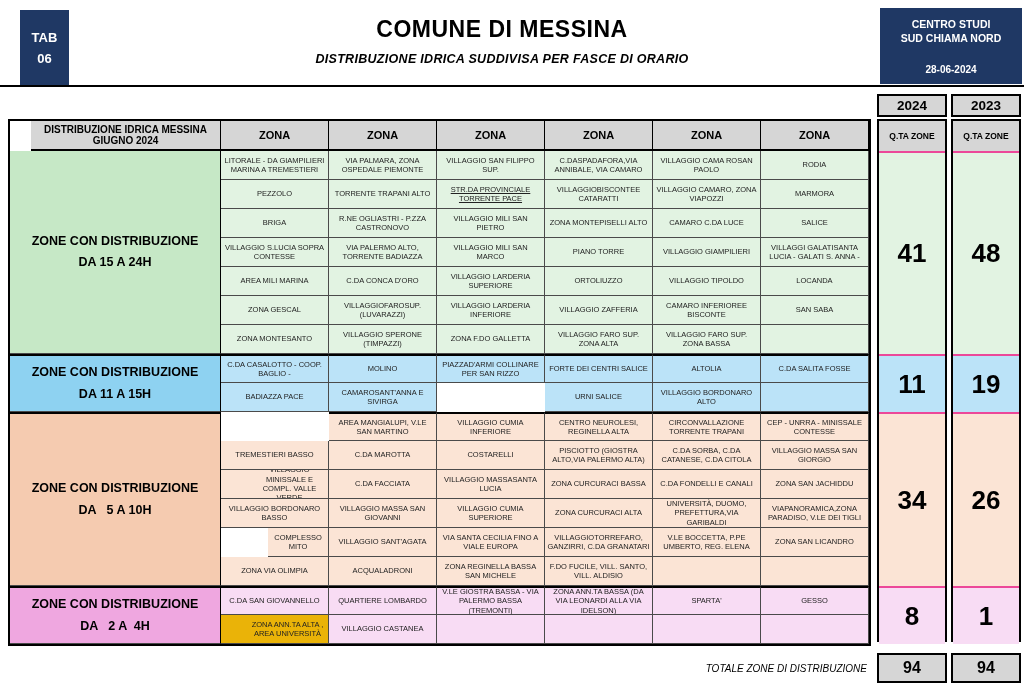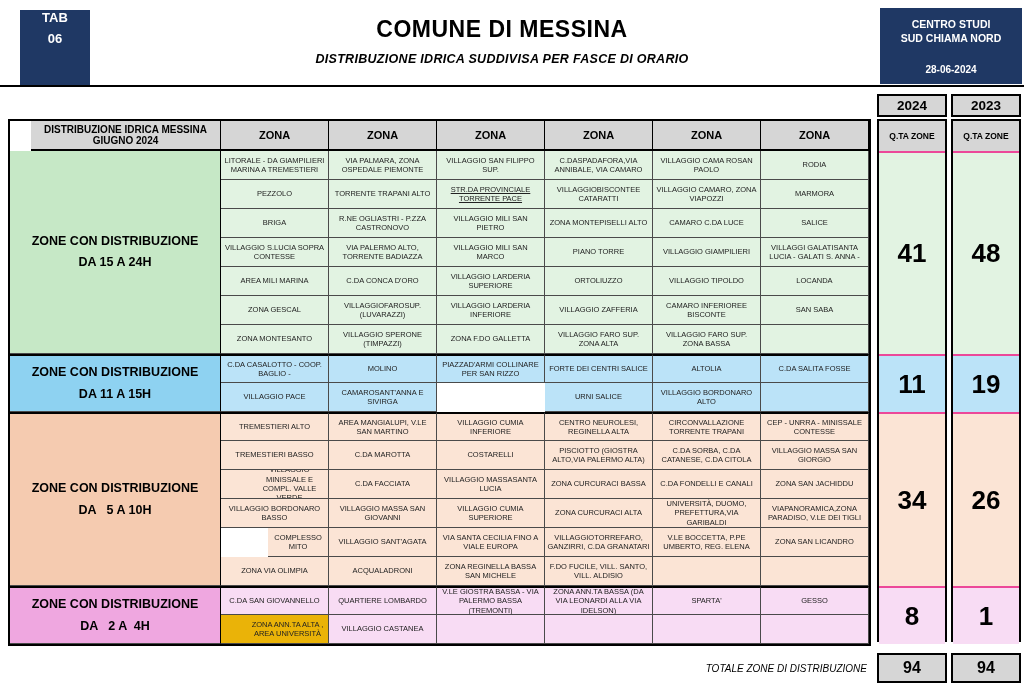--- a/index.html
+++ b/index.html
@@ -5,23 +5,23 @@
   * { margin:0; padding:0; box-sizing:border-box; }
   html,body { background:#fff; }
   body {
     width:1024px; height:684px; overflow:hidden;
     font-family:"Liberation Sans","DejaVu Sans",sans-serif;
     color:#000; position:relative;
   }
   
   .top-header { position:relative; height:87px; border-bottom:2px solid #000; }
   .tab-box {
-    position:absolute; left:20px; top:10px; width:70px; height:75px;
+    position:absolute; left:20px; top:10px; width:49px; height:75px;
     background:#1F3864; color:#fff; display:flex; flex-direction:column;
-    align-items:center; gap:6px;
+    align-items:center; justify-content:center; gap:6px;
     font-weight:bold; font-size:13px;
   }
   .title-wrap { position:absolute; left:200px; right:220px; top:16px; text-align:center; }
   .title-wrap h1 { font-size:23px; font-weight:bold; letter-spacing:.5px; }
   .title-wrap h2 { font-size:12.5px; font-weight:bold; font-style:italic; margin-top:9px; letter-spacing:.3px; }
   .org-box {
     position:absolute; left:880px; top:8px; width:142px; height:76px;
     background:#1F3864; color:#fff; text-align:center;
     display:flex; flex-direction:column; padding:9px 4px 8px 4px;
     font-weight:bold; font-size:10.5px; line-height:1.35;
@@ -158,28 +158,27 @@
         <div class="cell zcell" style="grid-area: 8 / 6; background: rgb(226, 243, 226);">VILLAGGIO FARO SUP. ZONA BASSA</div>
         <div class="cell zcell" style="grid-area: 8 / 7; background: rgb(226, 243, 226);"></div>
         <div class="cell glabel gtop" style="grid-area: 9 / 1 / span 2; background: rgb(142, 210, 241);">ZONE CON DISTRIBUZIONE
 DA 11 A 15H</div>
         <div class="cell zcell gtop" style="grid-area: 9 / 2; background: rgb(187, 227, 248);">C.DA CASALOTTO - COOP. BAGLIO -</div>
         <div class="cell zcell gtop" style="grid-area: 9 / 3; background: rgb(187, 227, 248);">MOLINO</div>
         <div class="cell zcell gtop" style="grid-area: 9 / 4; background: rgb(187, 227, 248);">PIAZZAD'ARMI COLLINARE PER SAN RIZZO</div>
         <div class="cell zcell gtop" style="grid-area: 9 / 5; background: rgb(187, 227, 248);">FORTE DEI CENTRI SALICE</div>
         <div class="cell zcell gtop" style="grid-area: 9 / 6; background: rgb(187, 227, 248);">ALTOLIA</div>
         <div class="cell zcell gtop" style="grid-area: 9 / 7; background: rgb(187, 227, 248);">C.DA SALITA FOSSE</div>
-        <div class="cell zcell" style="grid-area: 10 / 2; background: rgb(187, 227, 248);">VILLAGGIO PACE</div>
+        <div class="cell zcell" style="grid-area: 10 / 2; background: rgb(187, 227, 248);">BADIAZZA PACE</div>
         <div class="cell zcell" style="grid-area: 10 / 3; background: rgb(187, 227, 248);">CAMAROSANT'ANNA E SIVIRGA</div>
         <div class="cell zcell" style="grid-area: 10 / 5; background: rgb(187, 227, 248);">URNI SALICE</div>
         <div class="cell zcell" style="grid-area: 10 / 6; background: rgb(187, 227, 248);">VILLAGGIO BORDONARO ALTO</div>
         <div class="cell zcell" style="grid-area: 10 / 7; background: rgb(187, 227, 248);"></div>
         <div class="cell glabel gtop" style="grid-area: 11 / 1 / span 6; background: rgb(245, 203, 176);">ZONE CON DISTRIBUZIONE
 DA   5 A 10H</div>
-        <div class="cell zcell gtop" style="grid-area: 11 / 2; background: rgb(251, 228, 213);">TREMESTIERI ALTO</div>
         <div class="cell zcell gtop" style="grid-area: 11 / 3; background: rgb(251, 228, 213);">AREA MANGIALUPI, V.LE SAN MARTINO</div>
         <div class="cell zcell gtop" style="grid-area: 11 / 4; background: rgb(251, 228, 213);">VILLAGGIO CUMIA INFERIORE</div>
         <div class="cell zcell gtop" style="grid-area: 11 / 5; background: rgb(251, 228, 213);">CENTRO NEUROLESI, REGINELLA ALTA</div>
         <div class="cell zcell gtop" style="grid-area: 11 / 6; background: rgb(251, 228, 213);">CIRCONVALLAZIONE TORRENTE TRAPANI</div>
         <div class="cell zcell gtop" style="grid-area: 11 / 7; background: rgb(251, 228, 213);">CEP - UNRRA - MINISSALE CONTESSE</div>
         <div class="cell zcell" style="grid-area: 12 / 2; background: rgb(251, 228, 213);">TREMESTIERI BASSO</div>
         <div class="cell zcell" style="grid-area: 12 / 3; background: rgb(251, 228, 213);">C.DA MAROTTA</div>
         <div class="cell zcell" style="grid-area: 12 / 4; background: rgb(251, 228, 213);">COSTARELLI</div>
         <div class="cell zcell" style="grid-area: 12 / 5; background: rgb(251, 228, 213);">PISCIOTTO (GIOSTRA ALTO,VIA PALERMO ALTA)</div>
         <div class="cell zcell" style="grid-area: 12 / 6; background: rgb(251, 228, 213);">C.DA SORBA, C.DA CATANESE, C.DA CITOLA</div>

